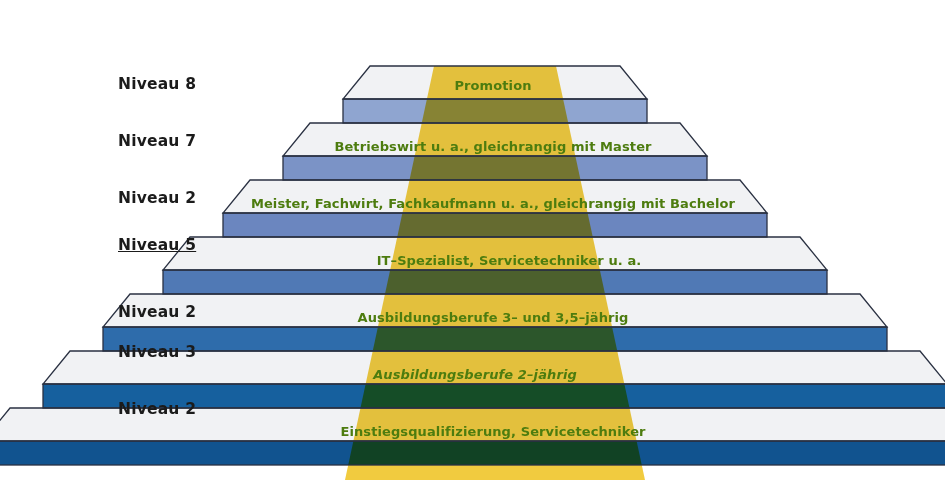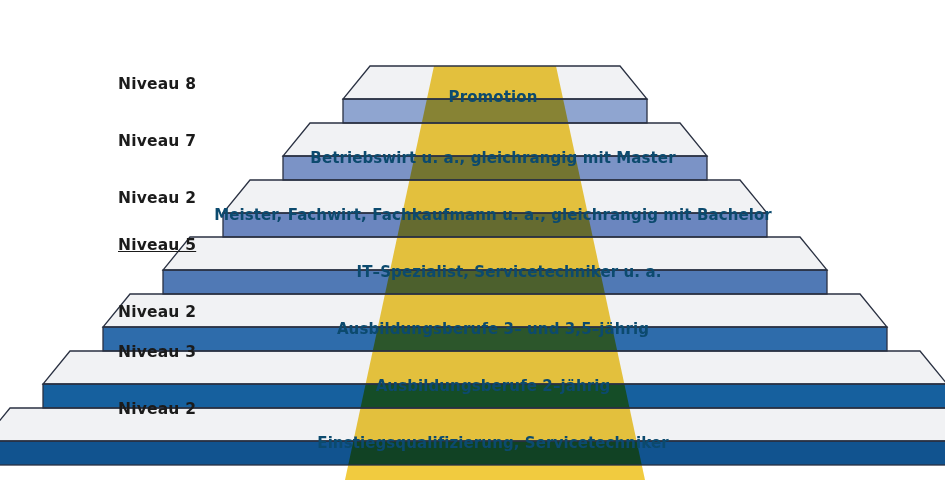--- a/index.html
+++ b/index.html
@@ -20,27 +20,26 @@
     font-weight:700;
     color:#1b1b1b;
     white-space:nowrap;
     letter-spacing:.2px;
     left:118px;
     transform:translateY(-50%);
   }
   .step-caption{
     position:absolute;
     font-family:"DejaVu Sans","Liberation Sans",sans-serif;
-    font-size:15px;
+    font-size:13px;
     font-weight:700;
-    color:#0c4a6e;
+    color:#4d7c0f;
     white-space:nowrap;
     letter-spacing:.1px;
     transform:translate(-50%,-50%);
-    margin-top:12px;
   }
 </style>
 </head>
 <body>
 
 <div id="stage">
 
   <svg id="stairs-svg" viewBox="0 0 945 480" preserveAspectRatio="none" aria-hidden="true">
     <defs>
       <clipPath id="bandClip">
@@ -92,17 +91,17 @@
       <div class="niveau-label" style="top: 312px;">Niveau 2</div>
       <div class="niveau-label" style="top: 352px;">Niveau 3</div>
       <div class="niveau-label" style="top: 409px;">Niveau 2</div>
     </div>
   <div id="captions-layer">
       <div class="step-caption" style="top: 85px; left: 493px;">Promotion</div>
       <div class="step-caption" style="top: 146px; left: 493px;">Betriebswirt u. a., gleichrangig mit Master</div>
       <div class="step-caption" style="top: 203px; left: 493px;">Meister, Fachwirt, Fachkaufmann u. a., gleichrangig mit Bachelor</div>
       <div class="step-caption" style="top: 260px; left: 493px; padding-left: 32px;">IT–Spezialist, Servicetechniker u. a.</div>
       <div class="step-caption" style="top: 317px; left: 493px;">Ausbildungsberufe 3– und 3,5–jährig</div>
-      <div class="step-caption" style="top: 374px; left: 493px;">Ausbildungsberufe 2–jährig</div>
+      <div class="step-caption" style="top: 374px; left: 475px; font-style: italic;">Ausbildungsberufe 2–jährig</div>
       <div class="step-caption" style="top: 431px; left: 493px;">Einstiegsqualifizierung, Servicetechniker</div>
     </div>
 
 </div>
 
 </body></html>

